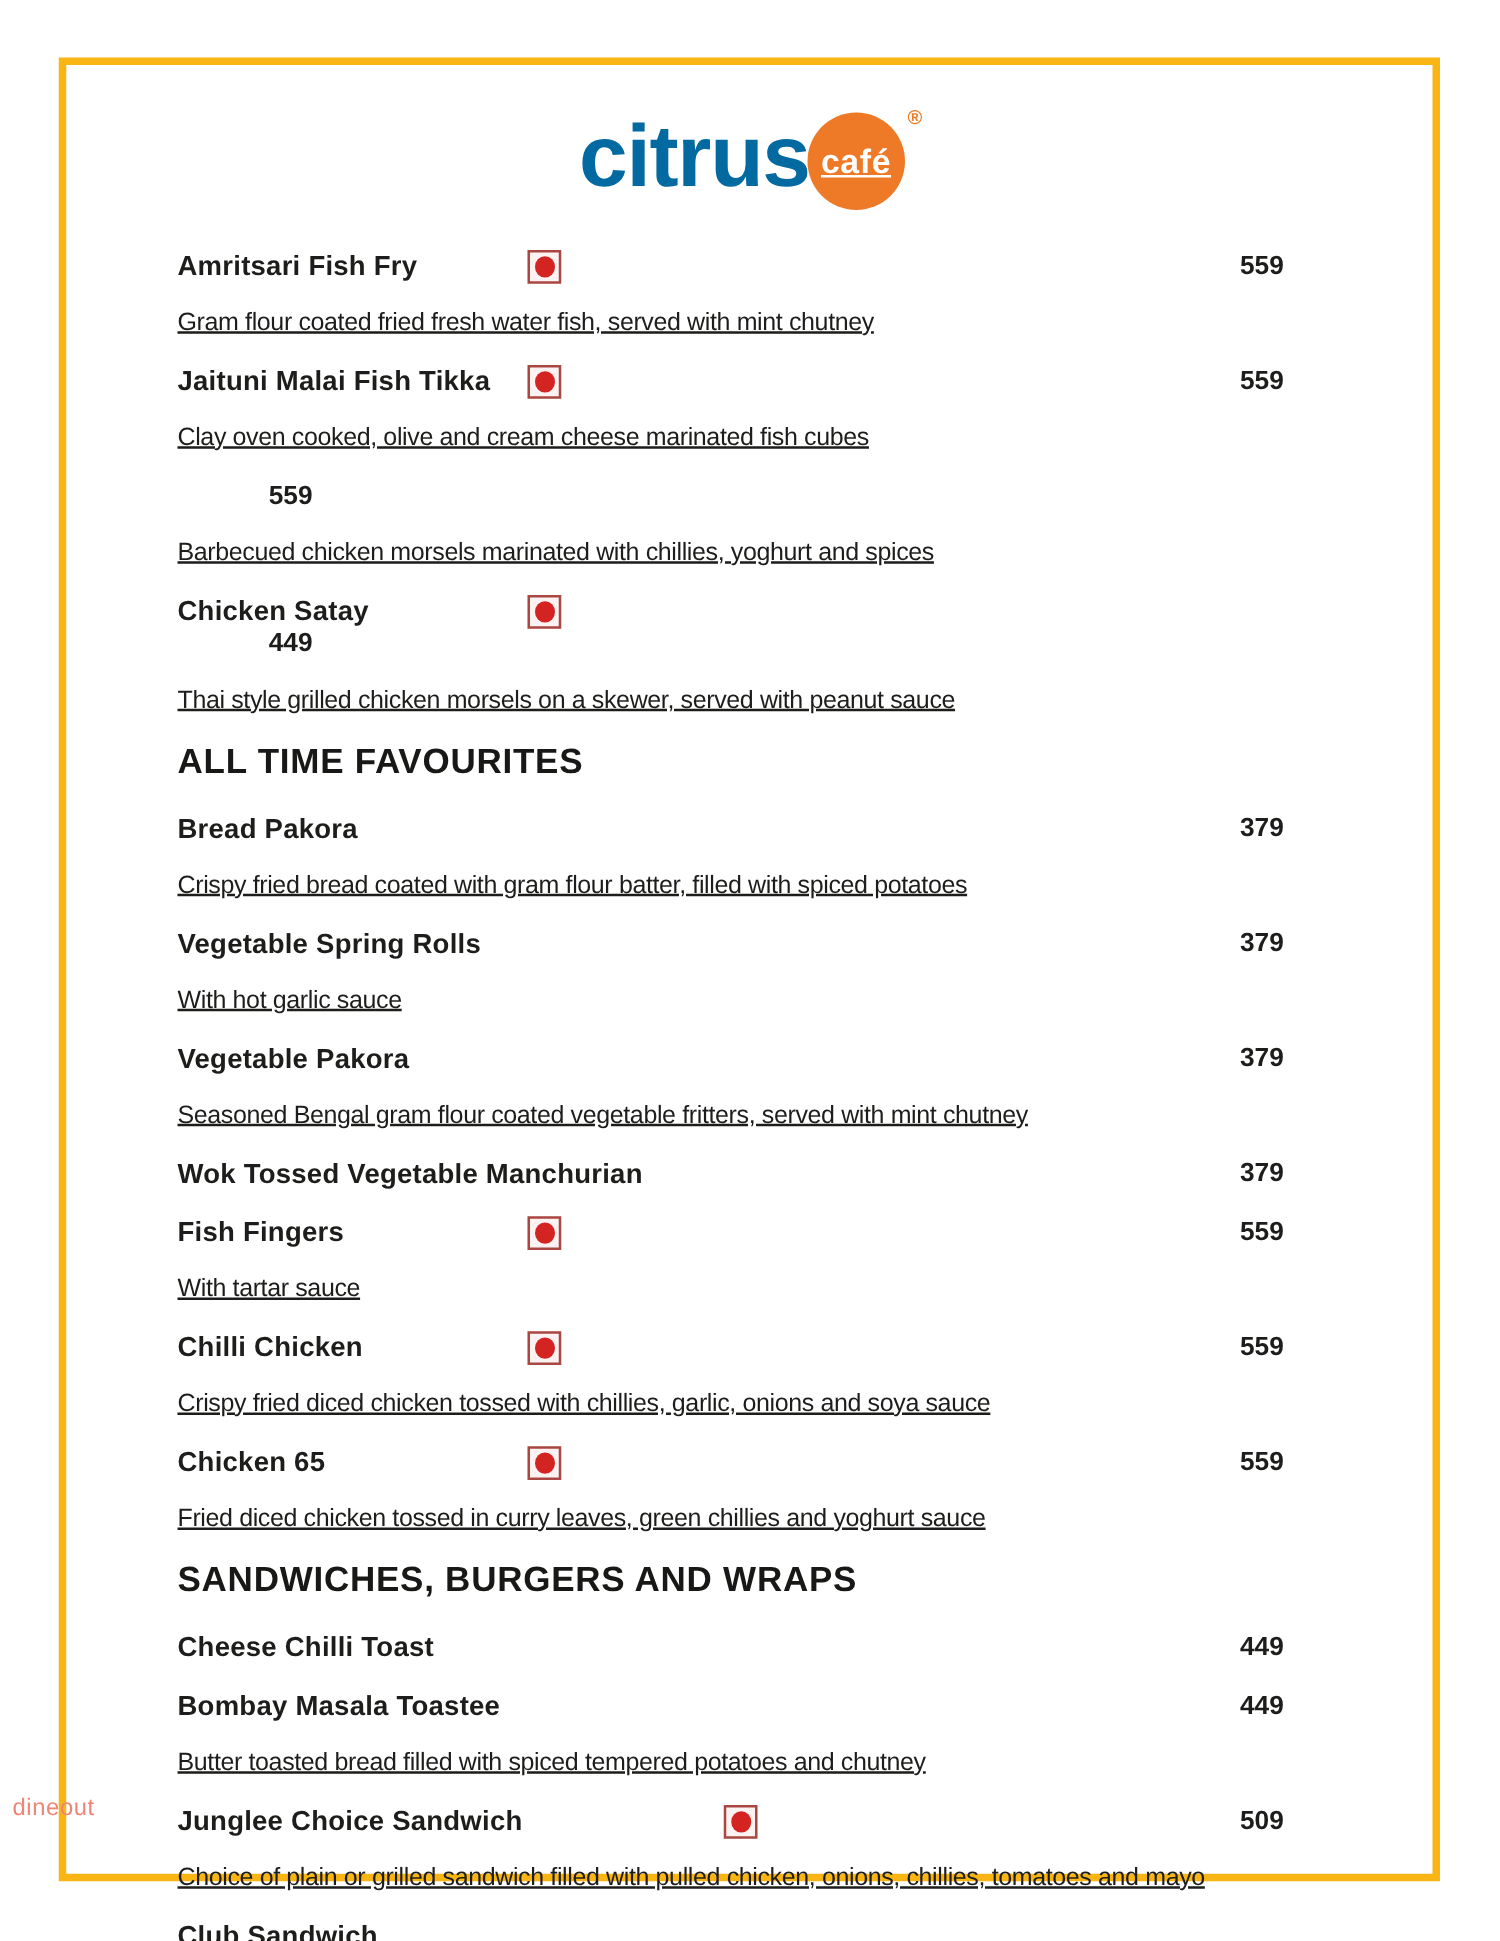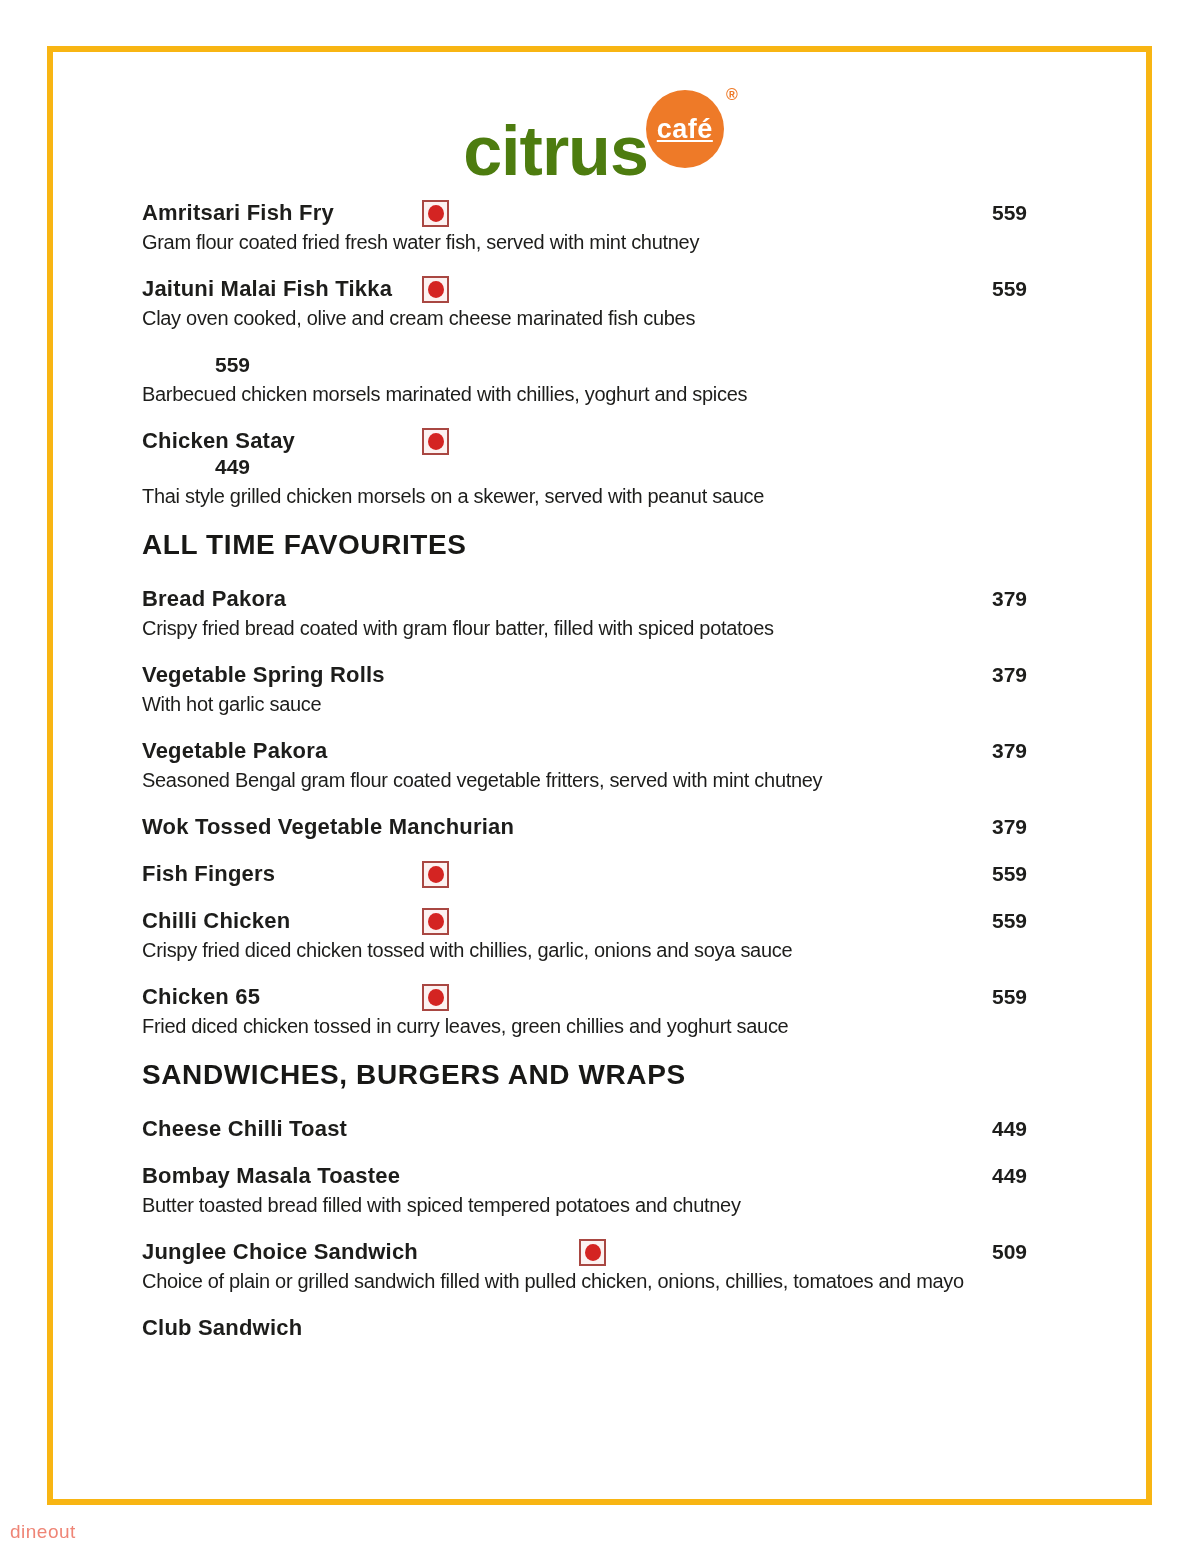--- a/index.html
+++ b/index.html
@@ -12,56 +12,56 @@
     position:absolute; left:47px; top:46px; width:1105px; height:1459px;
     border:6px solid #f8b513;
   }
   .content { padding:14px 119px 0 89px; }
 
   
   .logo { position:relative; width:max-content; margin:24px auto 14px; padding-right:58px; height:96px; }
   .logo-text {
     position:relative; z-index:2; display:inline-block;
     font-size:70px; font-weight:bold; letter-spacing:-1px;
-    color:#4d7c0f; line-height:70px; margin-top:26px;
+    color:#0369a1; line-height:70px; 
   }
   .logo-circle {
     position:absolute; z-index:1; right:-18px; top:0;
     width:78px; height:78px; border-radius:50%; background:#ee7a28;
     display:flex; align-items:center; justify-content:center;
   }
   .logo-circle-text { color:#ffffff; font-size:27px; font-weight:bold; letter-spacing:0.5px;text-decoration:underline; }
   .logo-reg {
     position:absolute; top:-4px; right:-14px;
     color:#ee7a28; font-size:16px; font-weight:bold;
   }
 
   
   .item { position:relative; margin-bottom:21px; }
   .row { display:flex; align-items:center; line-height:26px; }
   .name { font-weight:bold; font-size:22px; letter-spacing:0.2px; }
   .price { margin-left:auto; font-weight:bold; font-size:21px; }
   .price-below { font-weight:bold; font-size:21px; line-height:26px; padding-left:73px; }
-  .desc { font-size:20px; line-height:25px; margin-top:4px; letter-spacing:-0.3px; max-width:900px; }
+  .desc { font-size:20px; line-height:25px; margin-top:20px; letter-spacing:-0.3px; max-width:900px;text-decoration:underline; }
 
   .nv {
     position:absolute; left:280px; top:0;
     width:27px; height:27px; background:#fcf2f1; border:2px solid #a94742;
     display:flex; align-items:center; justify-content:center;
   }
   .nv::after { content:""; width:16px; height:17px; border-radius:50%; background:#d42422; }
   .nv.far { left:437px; }
 
   .section-title {
     font-size:28px; font-weight:bold; letter-spacing:0.6px;
     line-height:30px; margin-top:4px; margin-bottom:26px; color:#181816;
   }
 
   .watermark {
-    position:absolute; left:10px; top:1521px;
+    position:absolute; left:10px; top:1436px;
     color:#ef8576; font-size:19px; letter-spacing:0.5px;
   }
 </style>
 </head>
 <body>
 
 <div class="frame">
   <div class="content">
 
     <div class="logo">
@@ -136,20 +136,21 @@
         <span class="price">379</span>
       </div>
     </div>
 
     <div class="item">
       <div class="row">
         <span class="name">Fish Fingers</span>
         <span class="nv"></span>
         <span class="price">559</span>
       </div>
+      <div class="desc">With tartar sauce</div>
     </div>
 
     <div class="item">
       <div class="row">
         <span class="name">Chilli Chicken</span>
         <span class="nv"></span>
         <span class="price">559</span>
       </div>
       <div class="desc">Crispy fried diced chicken tossed with chillies, garlic, onions and soya sauce</div>
     </div>

